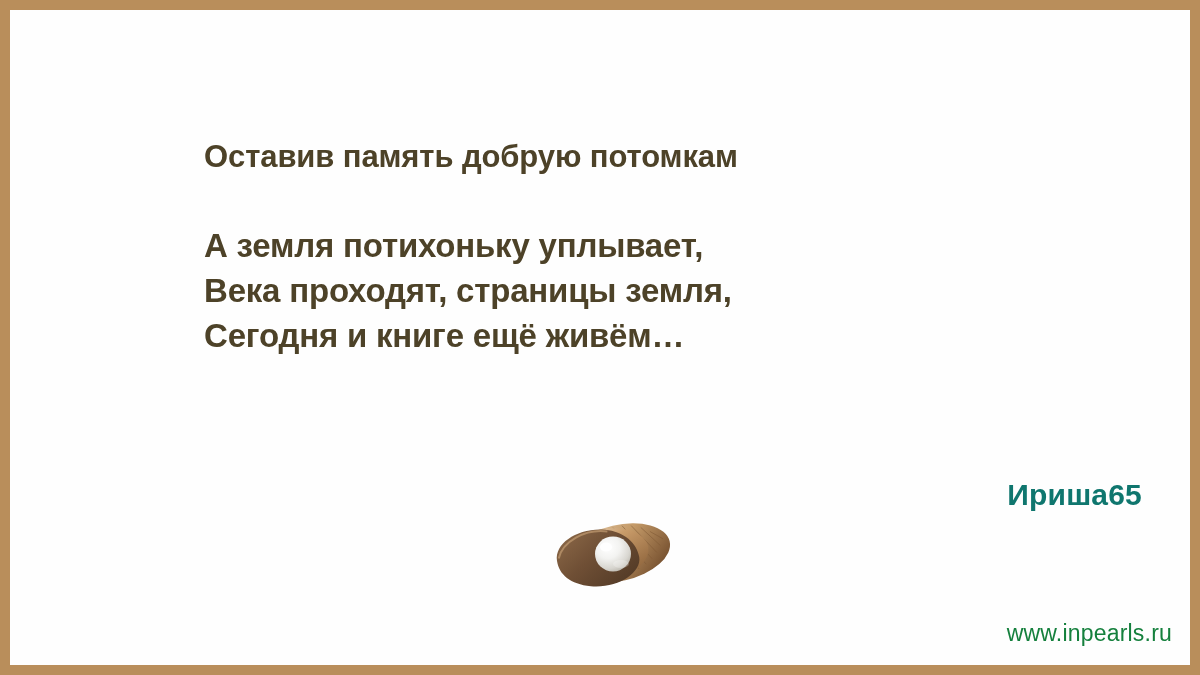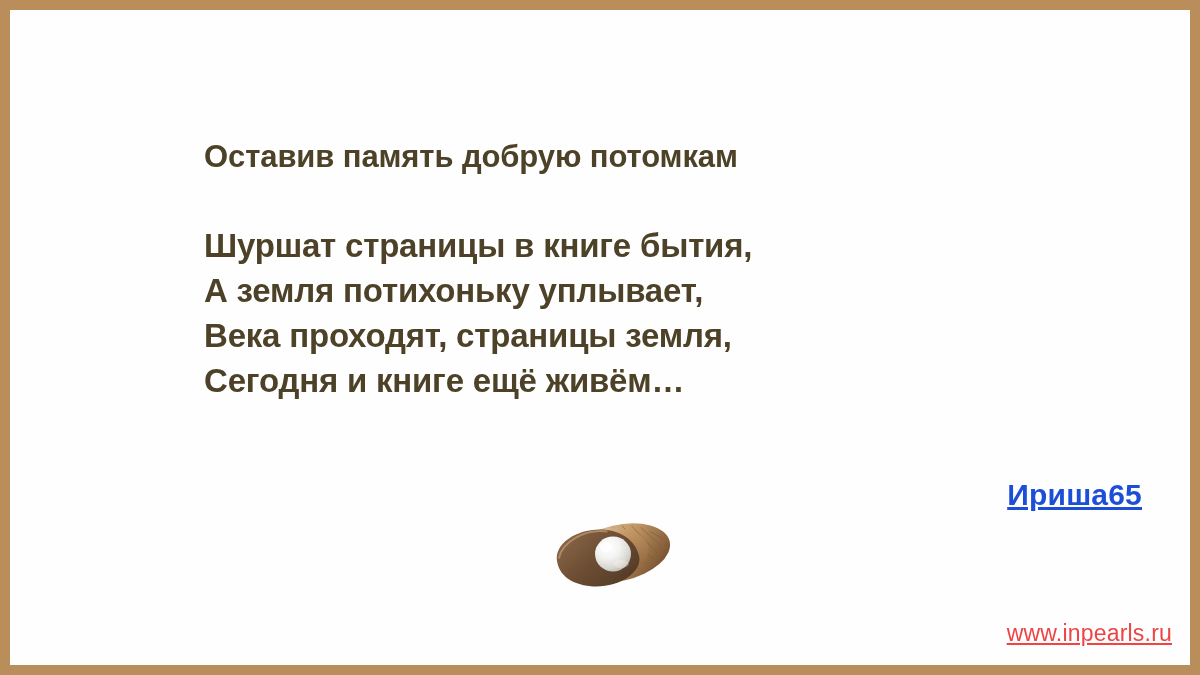--- a/index.html
+++ b/index.html
@@ -56,23 +56,22 @@
     white-space: nowrap;
   }
 
   
   .author {
     position: absolute;
     right: 48px;
     top: 468px;
     font-size: 30px;
     font-weight: bold;
-    color: #1d4ed8;
+    color: #0f766e;
     letter-spacing: 0.2px;
-    text-decoration: underline;
   }
 
   
   .logo {
     position: absolute;
     left: 533px;
     top: 503px;
     width: 140px;
     height: 88px;
   }
@@ -90,36 +89,34 @@
     font-size: 23px;
     font-weight: bold;
     color: #bdbdbd;
     letter-spacing: 0.2px;
   }
   .footer-right {
     position: absolute;
     right: 18px;
     bottom: 18px;
     font-size: 23px;
-    color: #ef4444;
+    color: #15803d;
     letter-spacing: 0.2px;
-    text-decoration: underline;
   }
 </style>
 </head>
 <body>
 
 <div class="card">
 
   <div class="poem-area">
 
     <div class="poem-title">Оставив память добрую потомкам</div>
 
     <div class="poem-body">
-      <div class="poem-line">Шуршат страницы в книге бытия,</div>
       <div class="poem-line">А земля потихоньку уплывает,</div>
       <div class="poem-line">Века проходят, страницы земля,</div>
       <div class="poem-line">Сегодня и книге ещё живём…</div>
     </div>
 
   </div>
 
   <div class="author">Ириша65</div>
 
   <div class="logo">

